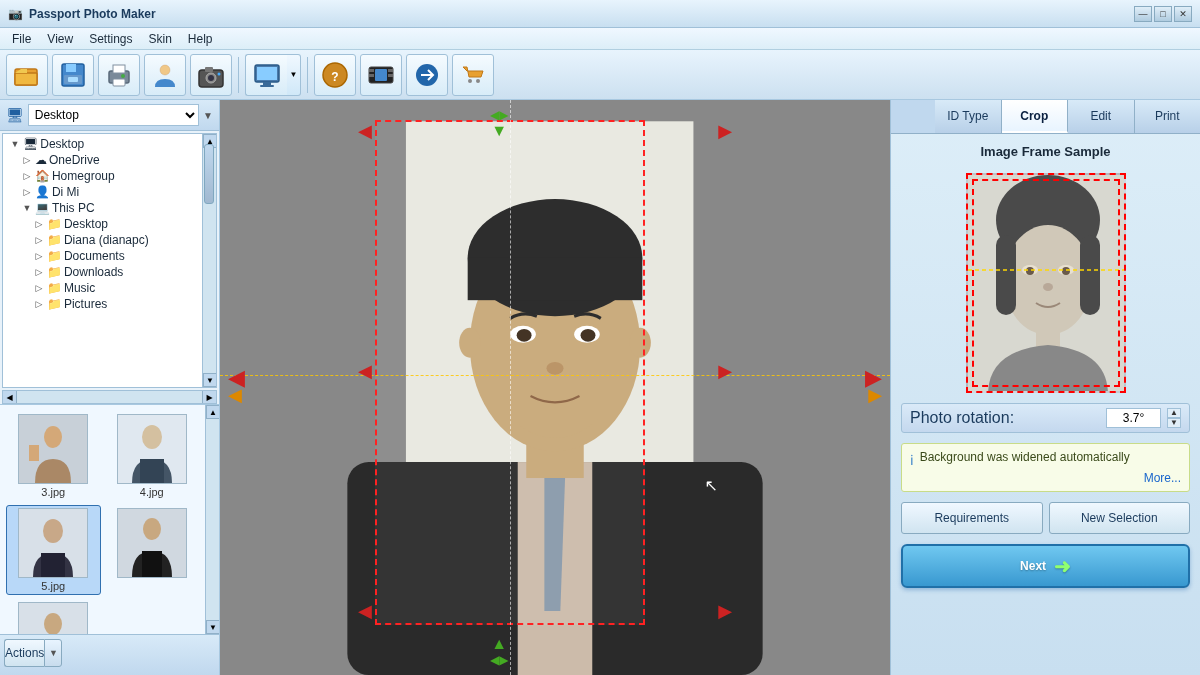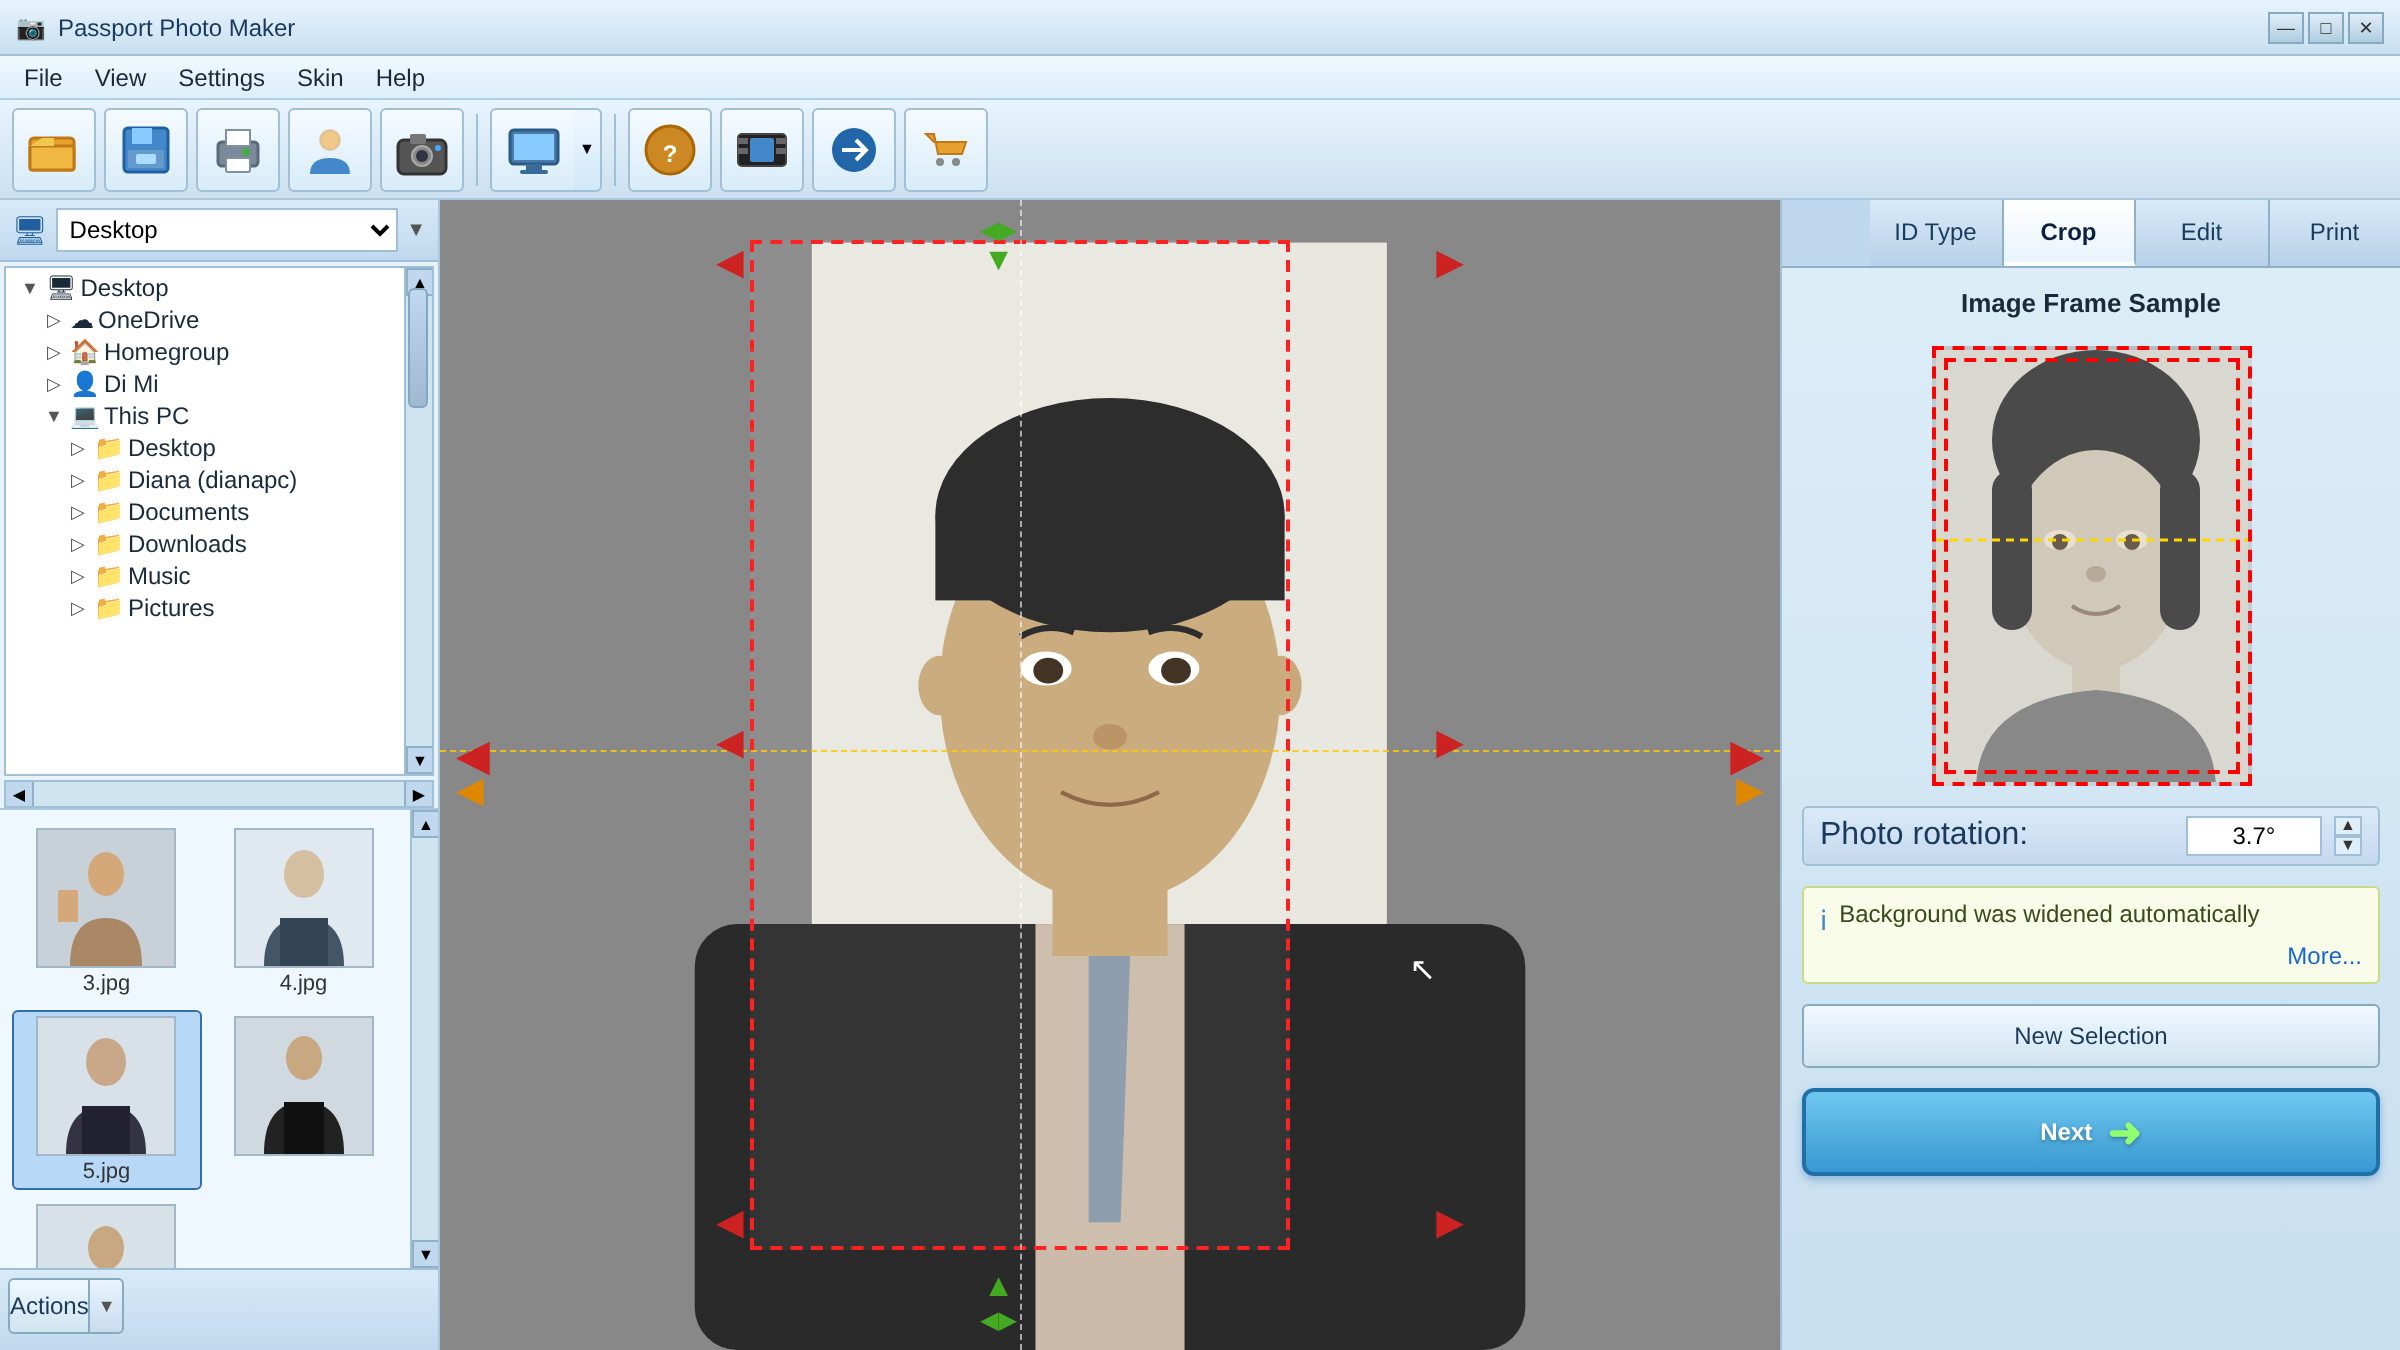--- a/index.html
+++ b/index.html
@@ -9,21 +9,21 @@
     .title-bar {
       background: linear-gradient(to bottom, #e8f4fd, #c8dff0);
       height: 28px;
       display: flex;
       align-items: center;
       padding: 0 8px;
       border-bottom: 1px solid #a0c0d8;
       justify-content: space-between;
     }
     .title-bar-left { display: flex; align-items: center; gap: 6px; }
-    .title-bar-title { font-size: 12px; color: #1a3a5c; font-weight: normal; }
+    .title-bar-title { font-size: 12px; color: #1a3a5c; font-weight: bold; }
     .title-bar-controls { display: flex; gap: 2px; }
     .title-bar-btn {
       width: 18px; height: 16px; background: linear-gradient(to bottom, #e0eef8, #b0cce0);
       border: 1px solid #88aac0; display: flex; align-items: center; justify-content: center;
       cursor: pointer; font-size: 9px; color: #333;
     }
 
     
     .menu-bar {
       background: linear-gradient(to bottom, #f0f8ff, #dceef8);
@@ -771,38 +771,39 @@
 
             <line x1="0" y1="95" x2="160" y2="95" stroke="gold" stroke-width="1.5" stroke-dasharray="4,3"></line>
           </svg>
           
           <div style="position:absolute;inset:4px;border:2px dashed red;pointer-events:none;"></div>
         </div>
       </div>
 
       <div class="rotation-row">
         <span class="rotation-label">Photo rotation:</span>
-        <input type="text" class="rotation-value" value="3.7°" style="width: 68px; border: 1px solid rgb(160, 192, 216); padding: 2px 4px; font-size: 12px;">
+        <input type="text" class="rotation-value" value="3.7°" style="width: 55px; border: 1px solid rgb(160, 192, 216); padding: 2px 4px; font-size: 12px;">
         <div class="rotation-arrows">
           <div class="rotation-arrow">▲</div>
           <div class="rotation-arrow">▼</div>
         </div>
       </div>
 
       <div class="info-box">
         <div class="info-box-row">
           <span class="info-icon">ℹ</span>
           <span class="info-text">Background was widened automatically</span>
         </div>
         <div style="text-align:right;">
           <span class="info-more">More...</span>
         </div>
       </div>
 
       <div class="action-buttons">
+        <button class="action-btn">Requirements</button>
         <button class="action-btn">New Selection</button>
       </div>
 
       <button class="next-btn">
         <span>Next</span>
         <span class="next-arrow">➜</span>
       </button>
 
     </div>
   </div>

